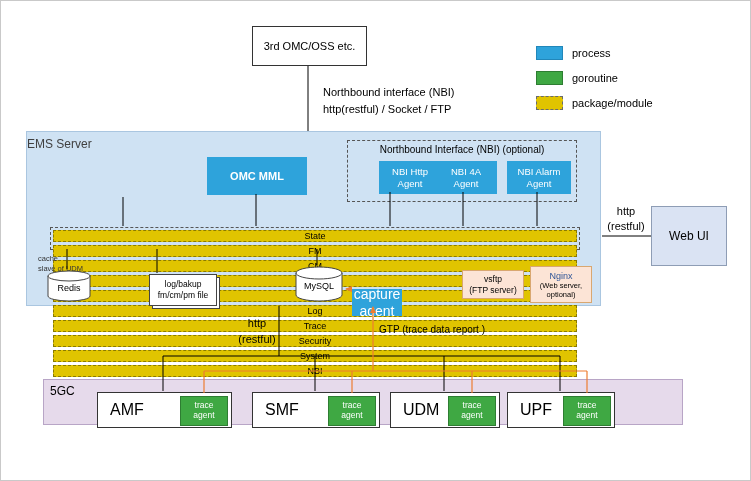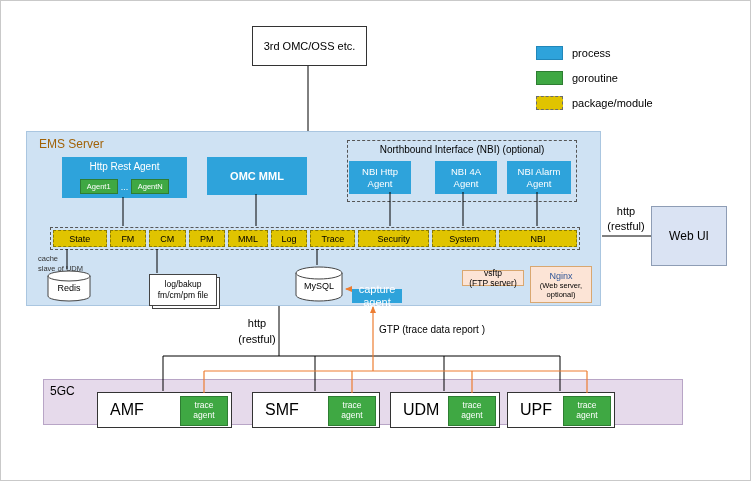--- a/index.html
+++ b/index.html
@@ -17,49 +17,49 @@
 
   .legend { left:535px; top:45px; display:flex; flex-direction:column; gap:11px; }
   .legend-row { display:flex; align-items:center; gap:9px; }
   .sw { width:27px; height:14px; }
   .sw-process { background:#2EA3DB; border:1px solid #2187ba; }
   .sw-goroutine { background:#3FA843; border:1px solid #2e7d32; }
   .sw-module { background:#E0C400; border:1px dashed #6b6b6b; }
   .legend-label { font-size:11px; color:#000; }
 
   .ems { left:25px; top:130px; width:575px; height:175px; background:#CFE2F3; border:1px solid #aac6e0; }
-  .ems-title { left:12px; top:5px; font-size:12px; color:#a16207; }
+  .ems-title { left:0; top:5px; font-size:12px; color:#404040; }
 
   .blue-box { background:#2EA3DB; color:#fff; }
   .hra { left:35px; top:25px; width:125px; height:41px; }
   .hra-label { width:100%; top:4px; text-align:center; font-size:10px; color:#fff; }
   .hra-chips { left:4px; right:4px; bottom:4px; display:flex; justify-content:center; align-items:center; gap:3px; }
   .chip { background:#3FA843; border:1px solid #2e7d32; color:#fff; font-size:7.5px; width:38px; height:15px; }
   .chip-dots { color:#fff; font-size:9px; }
 
   .omcmml { left:180px; top:25px; width:100px; height:38px; font-size:11px;font-weight:bold; }
 
   .nbi-group { left:320px; top:8px; width:230px; height:62px; border:1px dashed #555; }
   .nbi-title { width:100%; top:3px; text-align:center; font-size:10px; color:#000; }
   .nbi-agent { top:20px; width:62px; height:33px; font-size:9.5px; line-height:1.2; }
 
-  .mod-row { left:23px; top:95px; width:530px; height:23px; border:1px dashed #555; display:flex; gap:3px; padding:2px; }
+  .mod-row { left:23px; top:95px; width:530px; height:23px; border:1px dashed #555; display:flex; gap:3px; padding:2px;flex-direction:column; }
   .mod { background:#E0C400; border:1px dashed #8a7a00; color:#000; font-size:9px; display:flex; align-items:center; justify-content:center; }
 
   .redis-note { left:11px; top:122px; font-size:7.5px; color:#333; line-height:1.3; }
   .cyl-wrap { background:transparent; }
   .cyl-label { width:100%; text-align:center; font-size:9px; color:#000; }
 
   .files { left:122px; top:142px; width:68px; height:32px; background:#fff; border:1px solid #444;
            box-shadow: 3px 3px 0 -1px #fff, 3px 3px 0 0 #444; font-size:8.5px; line-height:1.3; color:#000; }
 
-  .capture { left:325px; top:145px; width:50px; height:14px; font-size:11px; line-height:1.15;margin-top:12px; }
+  .capture { left:325px; top:145px; width:50px; height:27px; font-size:14px; line-height:1.15;margin-top:12px; }
 
   .side-box { background:#FCE4D6; border:1px solid #d9a770; color:#000; }
-  .vsftp { left:435px; top:138px; width:62px; height:16px; font-size:8.5px; line-height:1.2; }
+  .vsftp { left:435px; top:138px; width:62px; height:29px; font-size:8.5px; line-height:1.2; }
   .nginx { left:503px; top:134px; width:62px; height:37px; flex-direction:column; }
   .nginx-name { font-size:9px; color:#2F5597; }
   .nginx-note { font-size:7.5px; color:#000; line-height:1.2; white-space:pre-line; text-align:center; }
 
   .webui { left:650px; top:205px; width:76px; height:60px; background:#DAE3F3; border:1px solid #8e9db5; font-size:12px; color:#000; }
   .webui-link { left:602px; top:203px; width:46px; text-align:center; font-size:11px; line-height:15px; color:#000; }
 
   .south-label { left:228px; top:314px; width:56px; text-align:center; font-size:11px; line-height:16px; color:#000; }
   .gtp-label { left:378px; top:323px; font-size:10px; color:#000; }
 
@@ -70,34 +70,26 @@
   .trace-agent { position:absolute; right:3px; top:3px; width:48px; height:30px; background:#3FA843; border:1px solid #2e7d32; color:#fff; font-size:8.5px; line-height:1.15; }
 </style>
 </head>
 <body>
 
 <div class="canvas">
 
   <div class="abs ems">
     <div class="abs ems-title">EMS Server</div>
 
-    <div class="abs blue-box hra">
-      <div class="abs hra-label">Http Rest Agent</div>
-      <div class="abs hra-chips">
-        <div class="chip ctr">Agent1</div>
-        <div class="chip-dots">...</div>
-        <div class="chip ctr">AgentN</div>
-      </div>
-    </div>
 
     <div class="abs blue-box ctr omcmml">OMC MML</div>
 
     <div class="abs nbi-group">
       <div class="abs nbi-title">Northbound Interface (NBI)  (optional)</div>
-      <div class="abs blue-box ctr pre nbi-agent" style="left:1px;">NBI Http
+      <div class="abs blue-box ctr pre nbi-agent" style="left:31px;">NBI Http
 Agent</div>
       <div class="abs blue-box ctr pre nbi-agent" style="left:87px;">NBI 4A
 Agent</div>
       <div class="abs blue-box ctr pre nbi-agent" style="left:159px;width:64px;">NBI Alarm
 Agent</div>
     </div>
 
     <div class="abs mod-row">
       <div class="mod" style="flex:1.5">State</div>
       <div class="mod" style="flex:1">FM</div>
@@ -165,20 +157,22 @@
 agent</div>
     </div>
     <div class="abs node" style="left:463px; width:108px;">
       <div class="abs node-name">UPF</div>
       <div class="trace-agent ctr pre">trace
 agent</div>
     </div>
   </div>
 
   <div class="abs ctr ext-box">3rd OMC/OSS etc.</div>
+  <div class="abs pre nbi-note">Northbound interface (NBI)
+http(restful) / Socket / FTP</div>
 
   <div class="abs legend">
     <div class="legend-row">
       <div class="sw sw-process"></div>
       <div class="legend-label">process</div>
     </div>
     <div class="legend-row">
       <div class="sw sw-goroutine"></div>
       <div class="legend-label">goroutine</div>
     </div>

